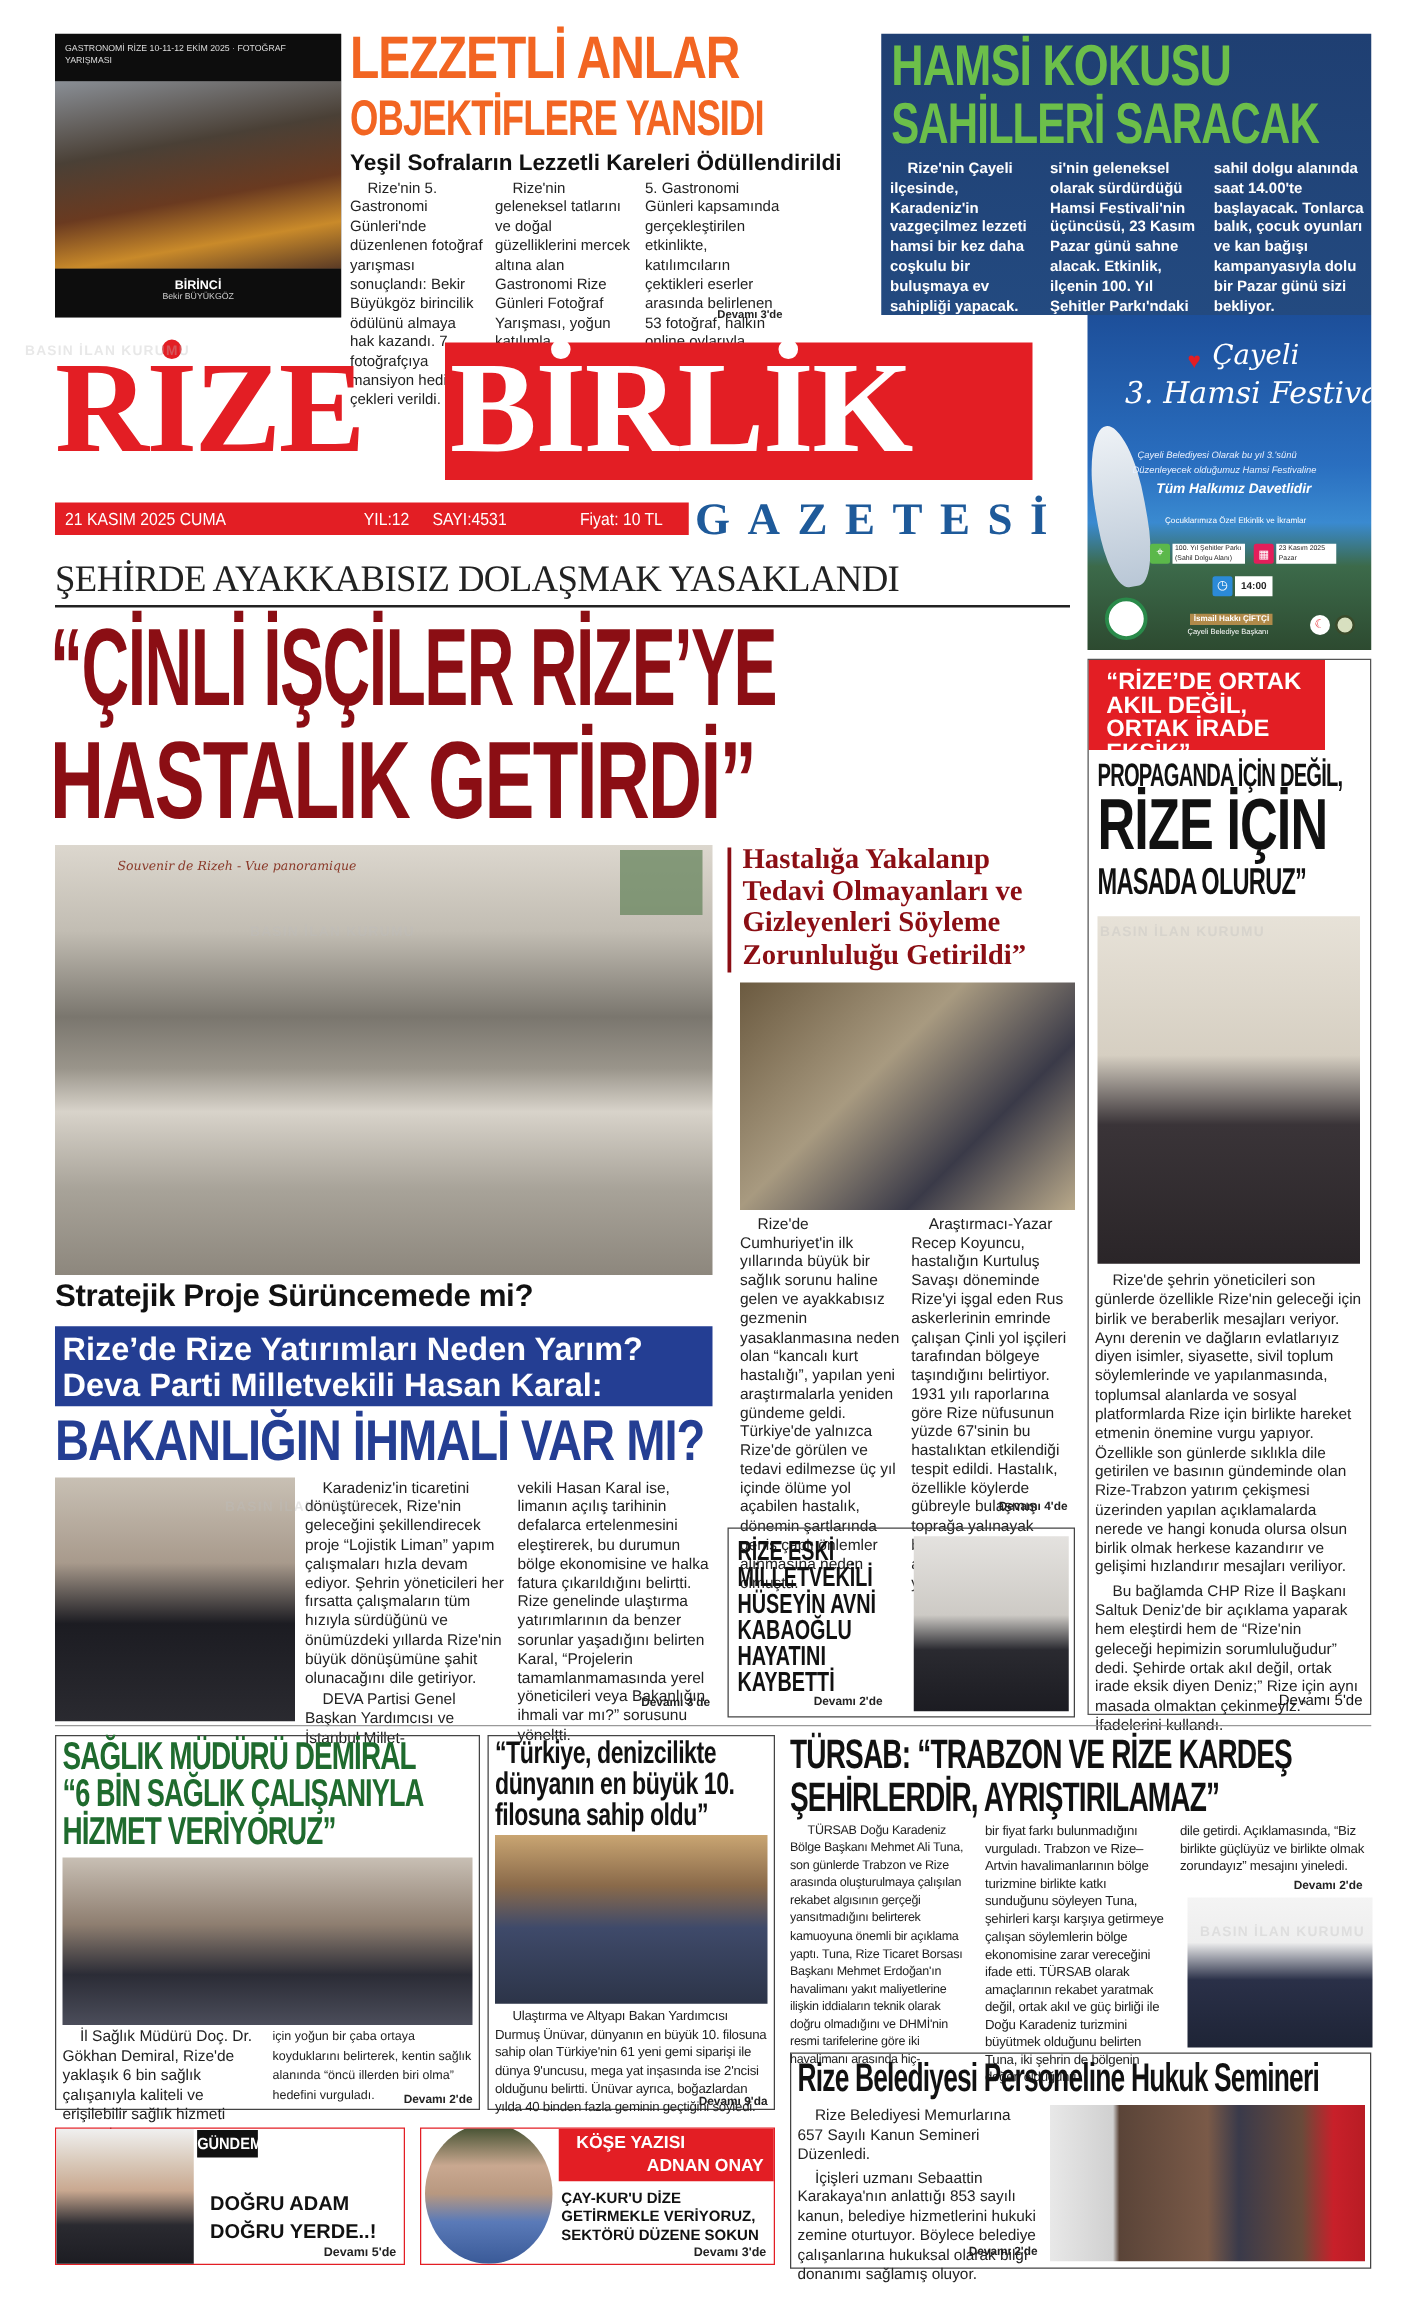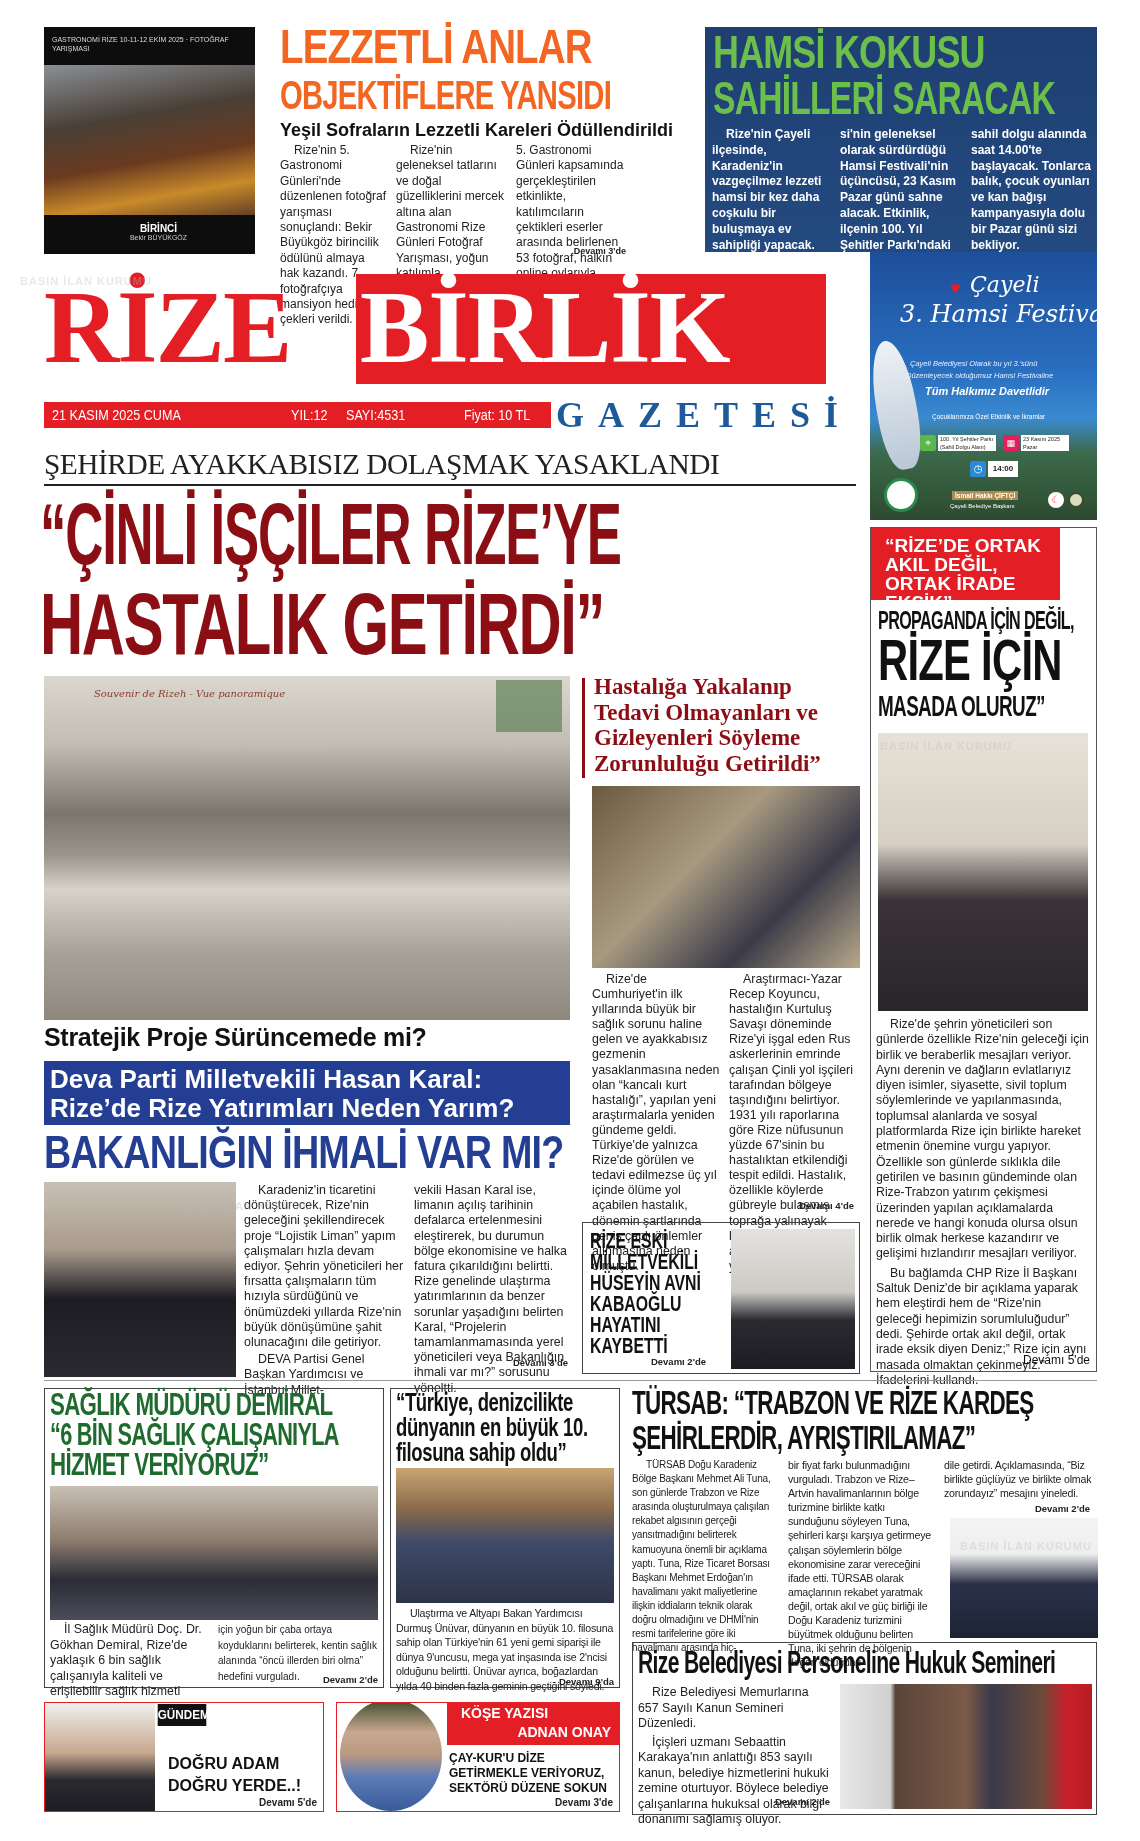--- a/index.html
+++ b/index.html
@@ -16,21 +16,21 @@
 .ph-old{background:linear-gradient(180deg,#d9d4cb 0%,#b9b3a8 30%,#6e6a63 48%,#8d877d 58%,#cfcac0 75%,#a9a49a 100%)}
 .ph-office{background:linear-gradient(135deg,#6b5a40,#a89a80 40%,#3a3a48 70%,#b9a98a)}
 .ph-person{background:linear-gradient(180deg,#e8e6e2 0%,#d6d3ce 50%,#2a2a30 51%,#1c1c22 100%)}
 .ph-group{background:linear-gradient(180deg,#c8bfb4 0%,#8e7e70 40%,#2b2c36 70%,#4b4d5a 100%)}
 .ph-hall{background:linear-gradient(180deg,#c9a572 0%,#8a6a4a 30%,#3f4a6a 55%,#2c3448 100%)}
 .watermark{position:absolute;color:rgba(190,190,190,.35);font-size:11px;font-weight:700;pointer-events:none;letter-spacing:1px}
 </style>
 </head>
 <body>
 
-<div class="abs photo ph-dark" style="left:44px;top:27px;width:211px;height:227px;background:#404040">
+<div class="abs photo ph-dark" style="left:44px;top:27px;width:229px;height:227px;background:#404040">
   <div class="abs" style="left:0;top:0;width:229px;height:38px;background:#0d0d0d;color:#ddd;font-size:7px;padding:8px 8px;line-height:9px">GASTRONOMİ RİZE 10-11-12 EKİM 2025 · FOTOĞRAF YARIŞMASI</div>
   <div class="abs" style="left:0;top:38px;width:229px;height:150px;background:linear-gradient(170deg,#8a8f96 0%,#4a4036 35%,#6a3a20 60%,#c98a2a 80%,#5a3a25 100%)"></div>
   <div class="abs" style="left:0;top:188px;width:229px;height:39px;background:#0d0d0d;text-align:center;color:#fff">
     <div style="font-size:10px;font-weight:700;margin-top:8px">BİRİNCİ</div>
     <div style="font-size:7px;color:#ccc">Bekir BÜYÜKGÖZ</div>
   </div>
 </div>
 
 <div class="abs cond" style="left:280px;top:22px;font-size:48px;color:#f26522;transform:scaleX(.8);line-height:50px">LEZZETLİ ANLAR</div>
 <div class="abs cond" style="left:280px;top:74px;font-size:40px;color:#f26522;transform:scaleX(.73);line-height:42px">OBJEKTİFLERE YANSIDI</div>
@@ -122,22 +122,22 @@
 <div class="abs cond" style="left:878px;top:690px;font-size:30px;transform:scaleX(.63);line-height:32px">MASADA OLURUZ”</div>
 <div class="abs photo ph-person" style="left:878px;top:733px;width:210px;height:278px;background:linear-gradient(180deg,#e7e2d8 0%,#d6cfc2 40%,#3a3438 60%,#2a2528 100%)"></div>
 <div class="abs body-text" style="left:876px;top:1017px;width:214px;font-size:12.3px;line-height:15.3px">
   <p>Rize'de şehrin yöneticileri son günlerde özellikle Rize'nin geleceği için birlik ve beraberlik mesajları veriyor. Aynı derenin ve dağların evlatlarıyız diyen isimler, siyasette, sivil toplum söylemlerinde ve yapılanmasında, toplumsal alanlarda ve sosyal platformlarda Rize için birlikte hareket etmenin önemine vurgu yapıyor. Özellikle son günlerde sıklıkla dile getirilen ve basının gündeminde olan Rize-Trabzon yatırım çekişmesi üzerinden yapılan açıklamalarda nerede ve hangi konuda olursa olsun birlik olmak herkese kazandırır ve gelişimi hızlandırır mesajları veriliyor.</p>
   <p style="margin-top:4px">Bu bağlamda CHP Rize İl Başkanı Saltuk Deniz'de bir açıklama yaparak hem eleştirdi hem de “Rize'nin geleceği hepimizin sorumluluğudur” dedi. Şehirde ortak akıl değil, ortak irade eksik diyen Deniz;” Rize için aynı masada olmaktan çekinmeyiz.” İfadelerini kullandı.</p>
 </div>
 <div class="abs" style="left:1010px;top:1353px;width:80px;font-size:12px;text-align:right">Devamı 5'de</div>
 
 <div class="abs" style="left:44px;top:1023px;font-size:25px;font-weight:700;white-space:nowrap;letter-spacing:-.3px">Stratejik Proje Sürüncemede mi?</div>
 <div class="abs" style="left:44px;top:1061px;width:526px;height:64px;background:#243e93;color:#fff;font-size:26px;font-weight:700;line-height:29px;padding:4px 0 0 6px;white-space:nowrap">
+  <div>Rize’de Rize Yatırımları Neden Yarım?</div>
   <div>Deva Parti Milletvekili Hasan Karal:</div>
-  <div>Rize’de Rize Yatırımları Neden Yarım?</div>
 </div>
 <div class="abs cond" style="left:44px;top:1126px;font-size:46px;color:#243e93;transform:scaleX(.82);line-height:52px">BAKANLIĞIN İHMALİ VAR MI?</div>
 <div class="abs photo ph-person" style="left:44px;top:1182px;width:192px;height:195px;background:linear-gradient(180deg,#c8c0b4 0%,#a89a8c 35%,#1c1c22 60%,#2a2a30 100%)"></div>
 <div class="abs body-text" style="left:244px;top:1183px;width:160px;font-size:12.4px;line-height:15.2px">
   <p>Karadeniz'in ticaretini dönüştürecek, Rize'nin geleceğini şekillendirecek proje “Lojistik Liman” yapım çalışmaları hızla devam ediyor. Şehrin yöneticileri her fırsatta çalışmaların tüm hızıyla sürdüğünü ve önümüzdeki yıllarda Rize'nin büyük dönüşümüne şahit olunacağını dile getiriyor.</p>
   <p style="margin-top:2px">DEVA Partisi Genel Başkan Yardımcısı ve İstanbul Millet-</p>
 </div>
 <div class="abs body-text" style="left:414px;top:1183px;width:156px;font-size:12.4px;line-height:15.2px">
     <p style="text-indent:0">vekili Hasan Karal ise, limanın açılış tarihinin defalarca ertelenmesini eleştirerek, bu durumun bölge ekonomisine ve halka fatura çıkarıldığını belirtti. Rize genelinde ulaştırma yatırımlarının da benzer sorunlar yaşadığını belirten Karal, “Projelerin tamamlanmamasında yerel yöneticileri veya Bakanlığın ihmali var mı?” sorusunu yöneltti.</p>
   </div>

